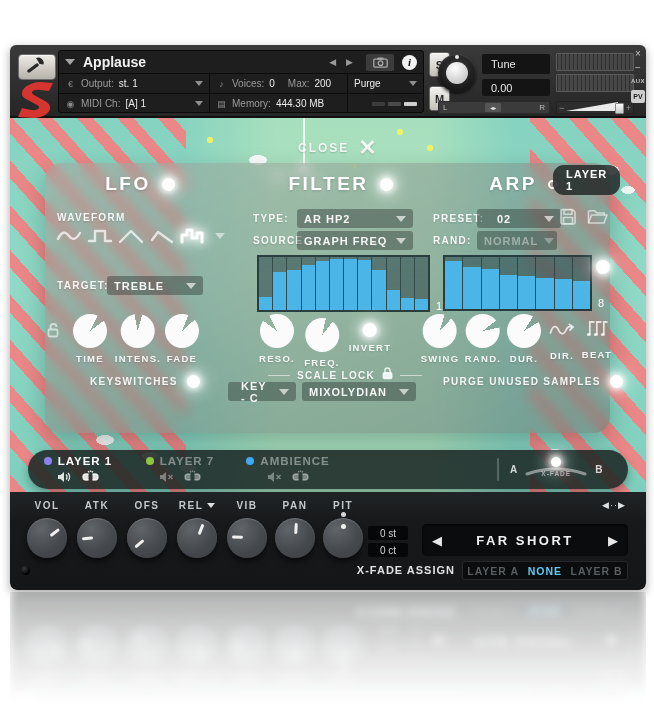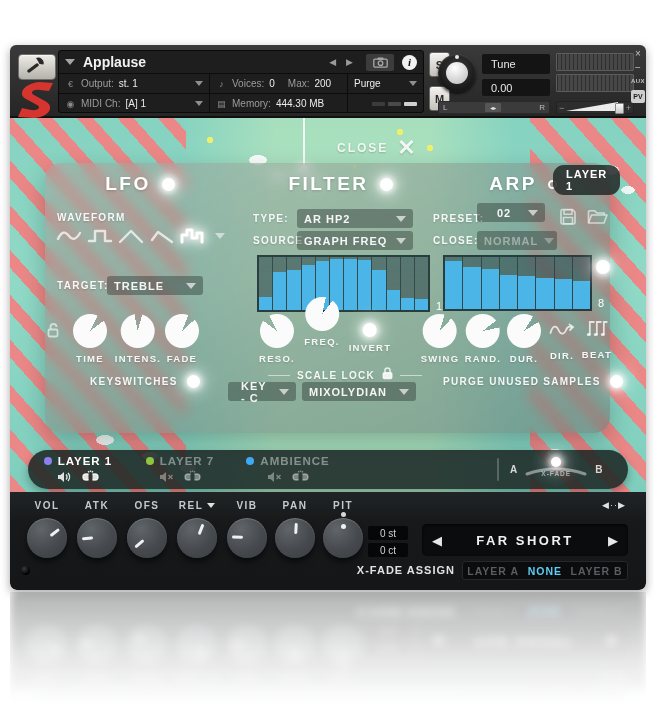--- a/index.html
+++ b/index.html
@@ -94,21 +94,21 @@
     radial-gradient(8px 4px at 545px 335px, rgba(255,255,255,0.8) 97%, transparent),
     radial-gradient(3px 3px at 200px 22px, #eef06a 97%, transparent),
     radial-gradient(2px 2px at 230px 90px, #eef06a 97%, transparent),
     radial-gradient(3px 3px at 420px 30px, #eef06a 97%, transparent),
     radial-gradient(2px 2px at 455px 75px, #eef06a 97%, transparent),
     radial-gradient(3px 3px at 390px 14px, #eef06a 97%, transparent),
     radial-gradient(2px 2px at 345px 48px, #eef06a 97%, transparent); }
   .hang-string { position:absolute; left:293px; top:73px; width:2px; height:50px; background:rgba(255,255,255,0.85); }
   .string-ball { position:absolute; left:289px; top:121px; width:9px; height:9px; border-radius:50%;
     background:#fff; box-shadow:0 0 8px 3px rgba(255,255,255,0.7); }
-  .close-btn { position:absolute; left:288px; top:93px; display:flex; align-items:center; gap:9px; cursor:pointer;margin-left:39px; }
+  .close-btn { position:absolute; left:288px; top:93px; display:flex; align-items:center; gap:9px; cursor:pointer; }
   .close-btn .cl { color:rgba(255,255,255,0.88); font-size:12px; font-weight:bold; letter-spacing:2px; text-shadow:0 1px 2px rgba(0,0,0,0.2); }
   .close-btn .cx { color:rgba(255,255,255,0.88); font-size:22px; font-weight:bold; line-height:20px; text-shadow:0 1px 2px rgba(0,0,0,0.2); }
 
   
   .fx-panel { position:absolute; left:35px; top:118px; width:565px; height:270px; border-radius:16px;
     background:linear-gradient(155deg, rgba(160,158,152,0.42), rgba(112,128,120,0.5) 60%, rgba(100,118,112,0.55));
     backdrop-filter:blur(7px) saturate(0.95); box-shadow:0 10px 26px rgba(0,0,0,0.22); }
   .panel-label { font-size:10px; font-weight:bold; letter-spacing:1.3px; color:rgba(255,255,255,0.93);
     text-shadow:0 1px 2px rgba(0,0,0,0.18); white-space:nowrap; }
   .col-title { position:absolute; display:flex; align-items:center; justify-content:center; gap:11px; }
@@ -439,21 +439,21 @@
           </div>
           <div class="cell">
             <div class="bar" style="height: 20%;"></div>
           </div>
         </div>
       <span class="steps-num" style="left:391px; top:137px;">12</span>
       <div class="kb" style="left:232px; top:151px;">
         <span class="wknob" style="--angle: -40deg;"></span>
         <span class="panel-label">RESO.</span>
       </div>
-      <div class="kb" style="left:277px; top:134px;">
+      <div class="kb" style="left:277px; top:155px;">
         <span class="wknob" style="--angle: 25deg;"></span>
         <span class="panel-label">FREQ.</span>
       </div>
       <div class="kb" style="left:325px; top:160px; ">
         <span class="glow dot14"></span>
         <span class="panel-label">INVERT</span>
       </div>
       <div class="scale-row">
         <span class="line"></span>
         <span class="panel-label">SCALE LOCK</span>
@@ -473,38 +473,38 @@
         <span>MIXOLYDIAN</span>
         <span class="caret-down"></span>
       </div>
 
       <div class="col-title" style="left:418px; top:10px; width:120px;">
         <span class="t">ARP</span>
         <span class="hollow-dot"></span>
       </div>
       <div class="layer-badge">LAYER 1</div>
       <span class="panel-label abs-label" style="left:388px; top:50px;">PRESET:</span>
-      <div class="pill" style="left:432px; top:40px; width:68px;padding-left:20px;">
+      <div class="pill" style="left:432px; top:46px; width:84px;padding-left:20px;">
         <span>02</span>
         <span class="caret-down"></span>
       </div>
       <span class="file-ic" style="left:514px; top:45px;">
         <svg width="18" height="18" viewBox="0 0 18 18">
             <path d="M2 3 a1.5 1.5 0 0 1 1.5 -1.5 h10 L16 4 v10.5 a1.5 1.5 0 0 1 -1.5 1.5 h-11 A1.5 1.5 0 0 1 2 14.5 Z"></path>
             <rect x="5" y="1.8" width="8" height="4.5"></rect>
             <rect x="4.5" y="9.5" width="9" height="6.3"></rect>
           </svg>
       </span>
       <span class="file-ic" style="left:542px; top:46px;">
         <svg width="21" height="16" viewBox="0 0 21 16">
             <path d="M1.5 14 V3 a1.2 1.2 0 0 1 1.2 -1.2 h5 l2 2.2 h7.5 v2"></path>
             <path d="M1.5 14 L4.5 6 h15.5 l-3 8 Z"></path>
           </svg>
       </span>
-      <span class="panel-label abs-label" style="left:388px; top:72px;">CLOSE:</span>
+      <span class="panel-label abs-label" style="left:388px; top:72px;">RAND:</span>
       <div class="pill dim" style="left:432px; top:68px; width:80px;">
         <span>NORMAL</span>
         <span class="caret-down"></span>
       </div>
       <div class="graph" style="left:398px; top:92px; width:149px; height:56px;">
           <div class="cell">
             <div class="bar" style="height: 92%;"></div>
           </div>
           <div class="cell">
             <div class="bar" style="height: 80%;"></div>

